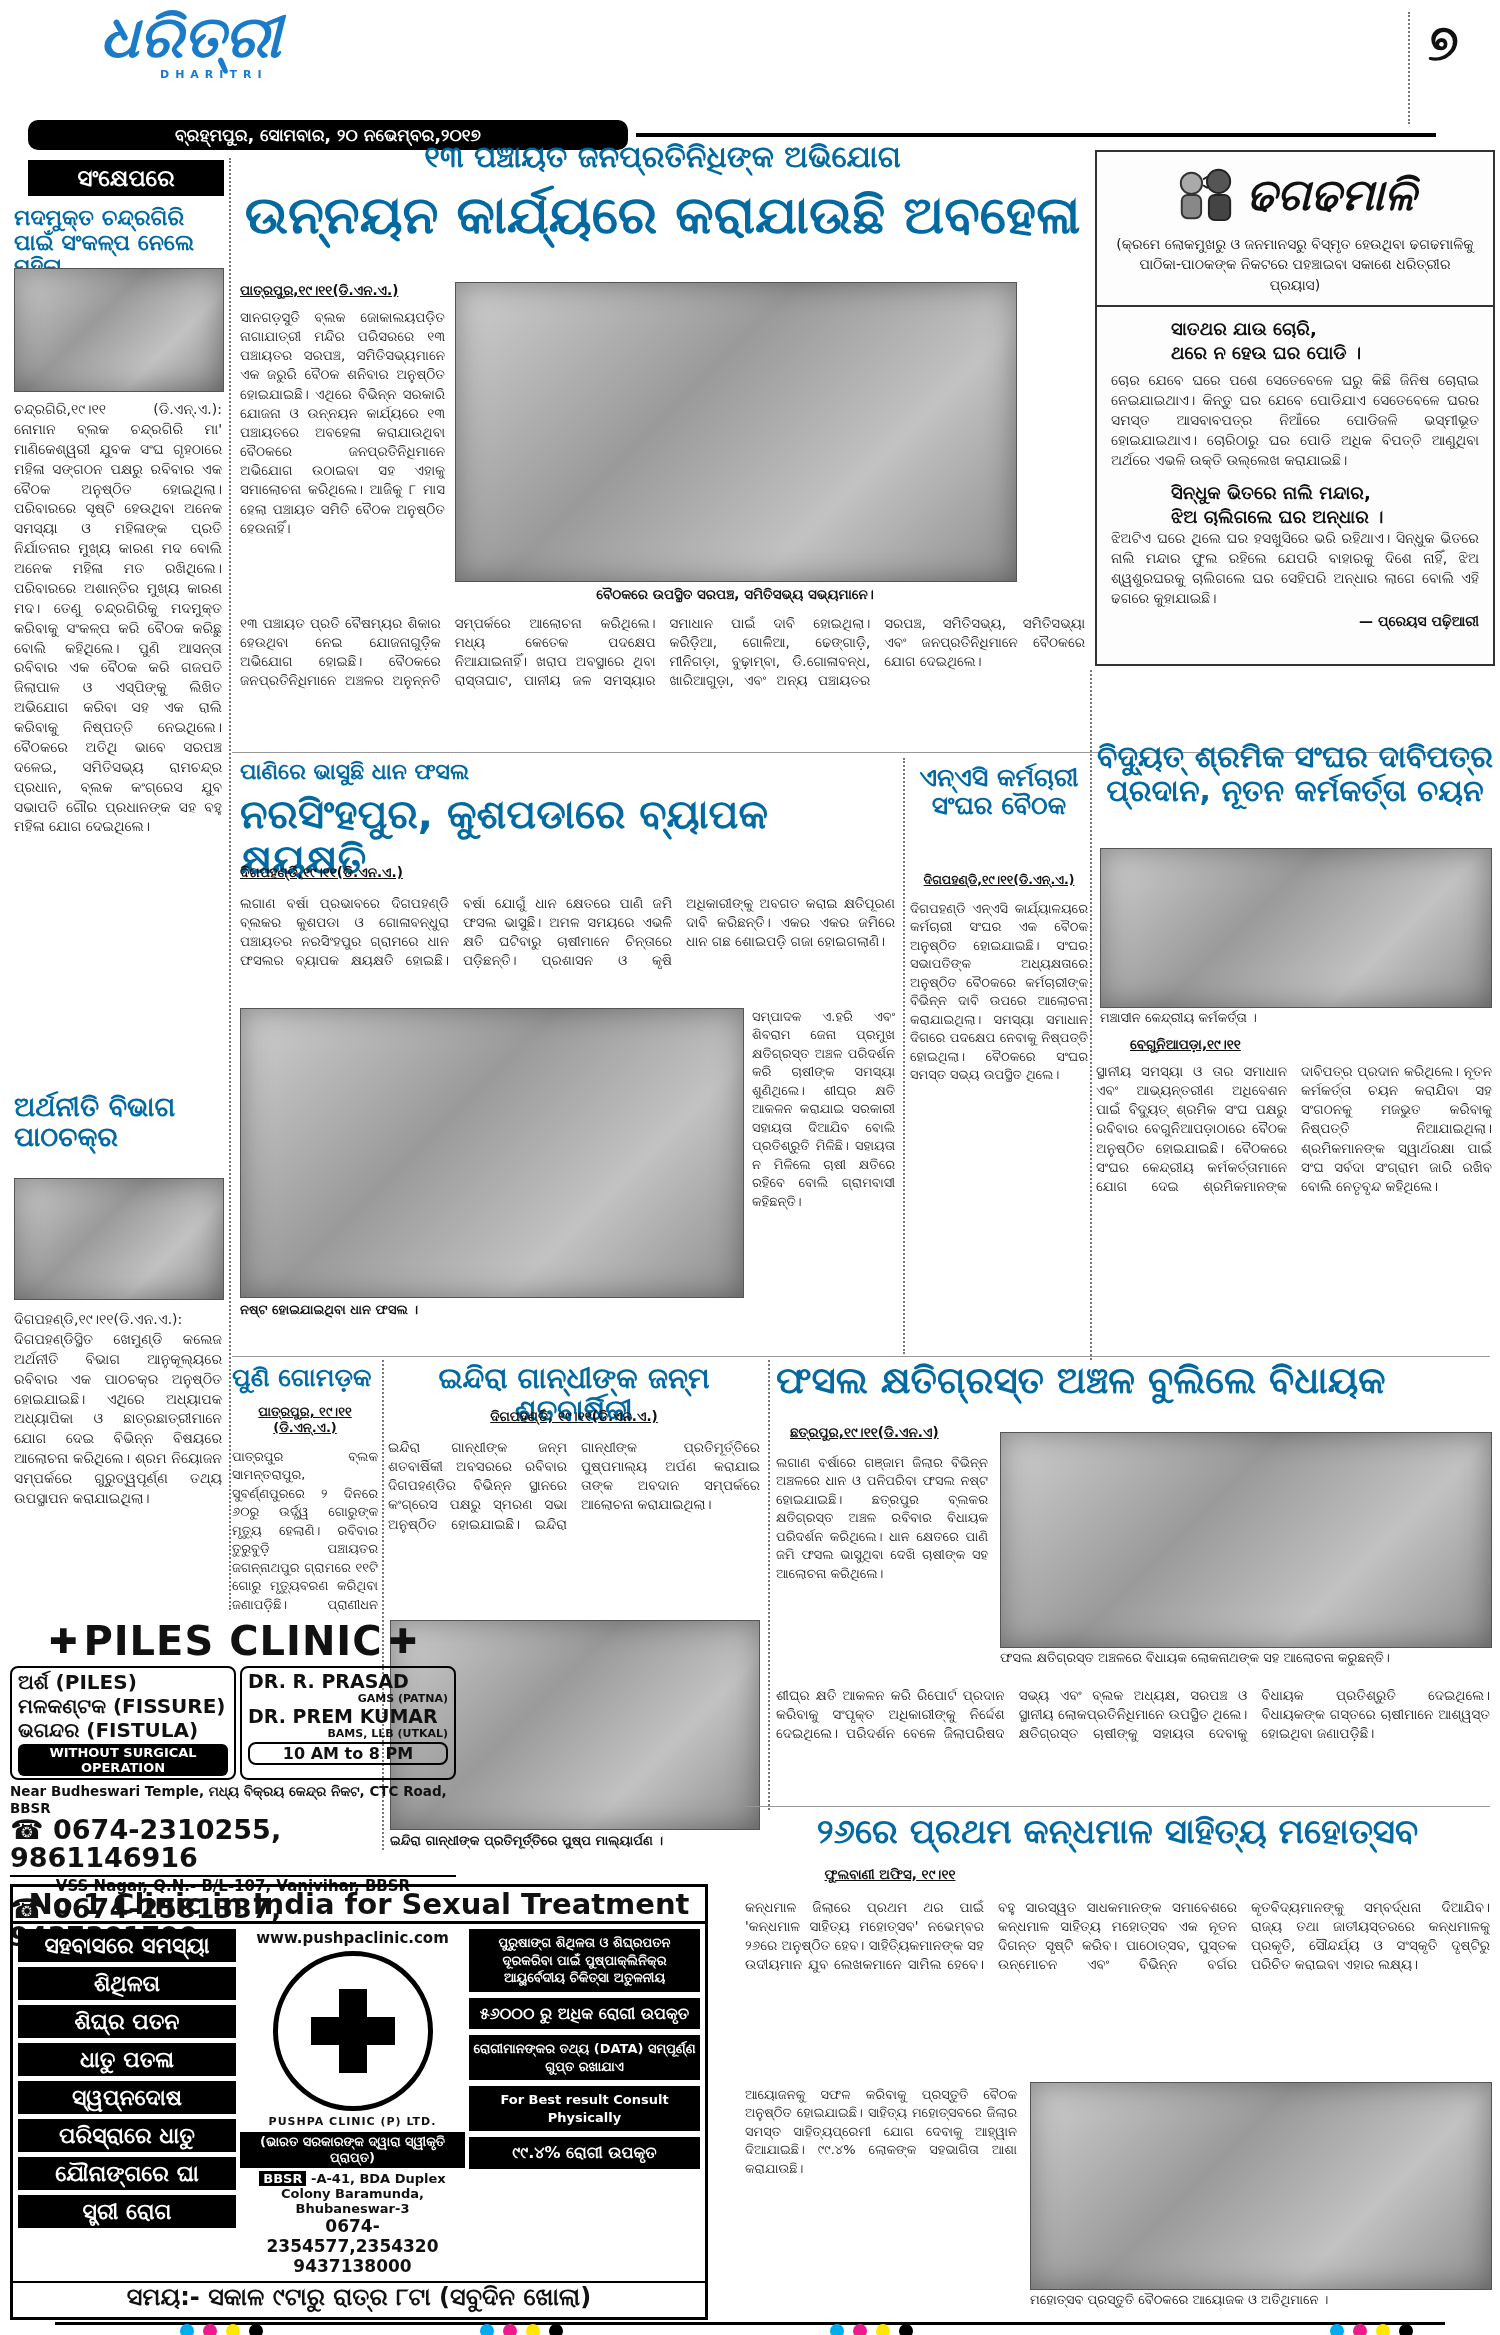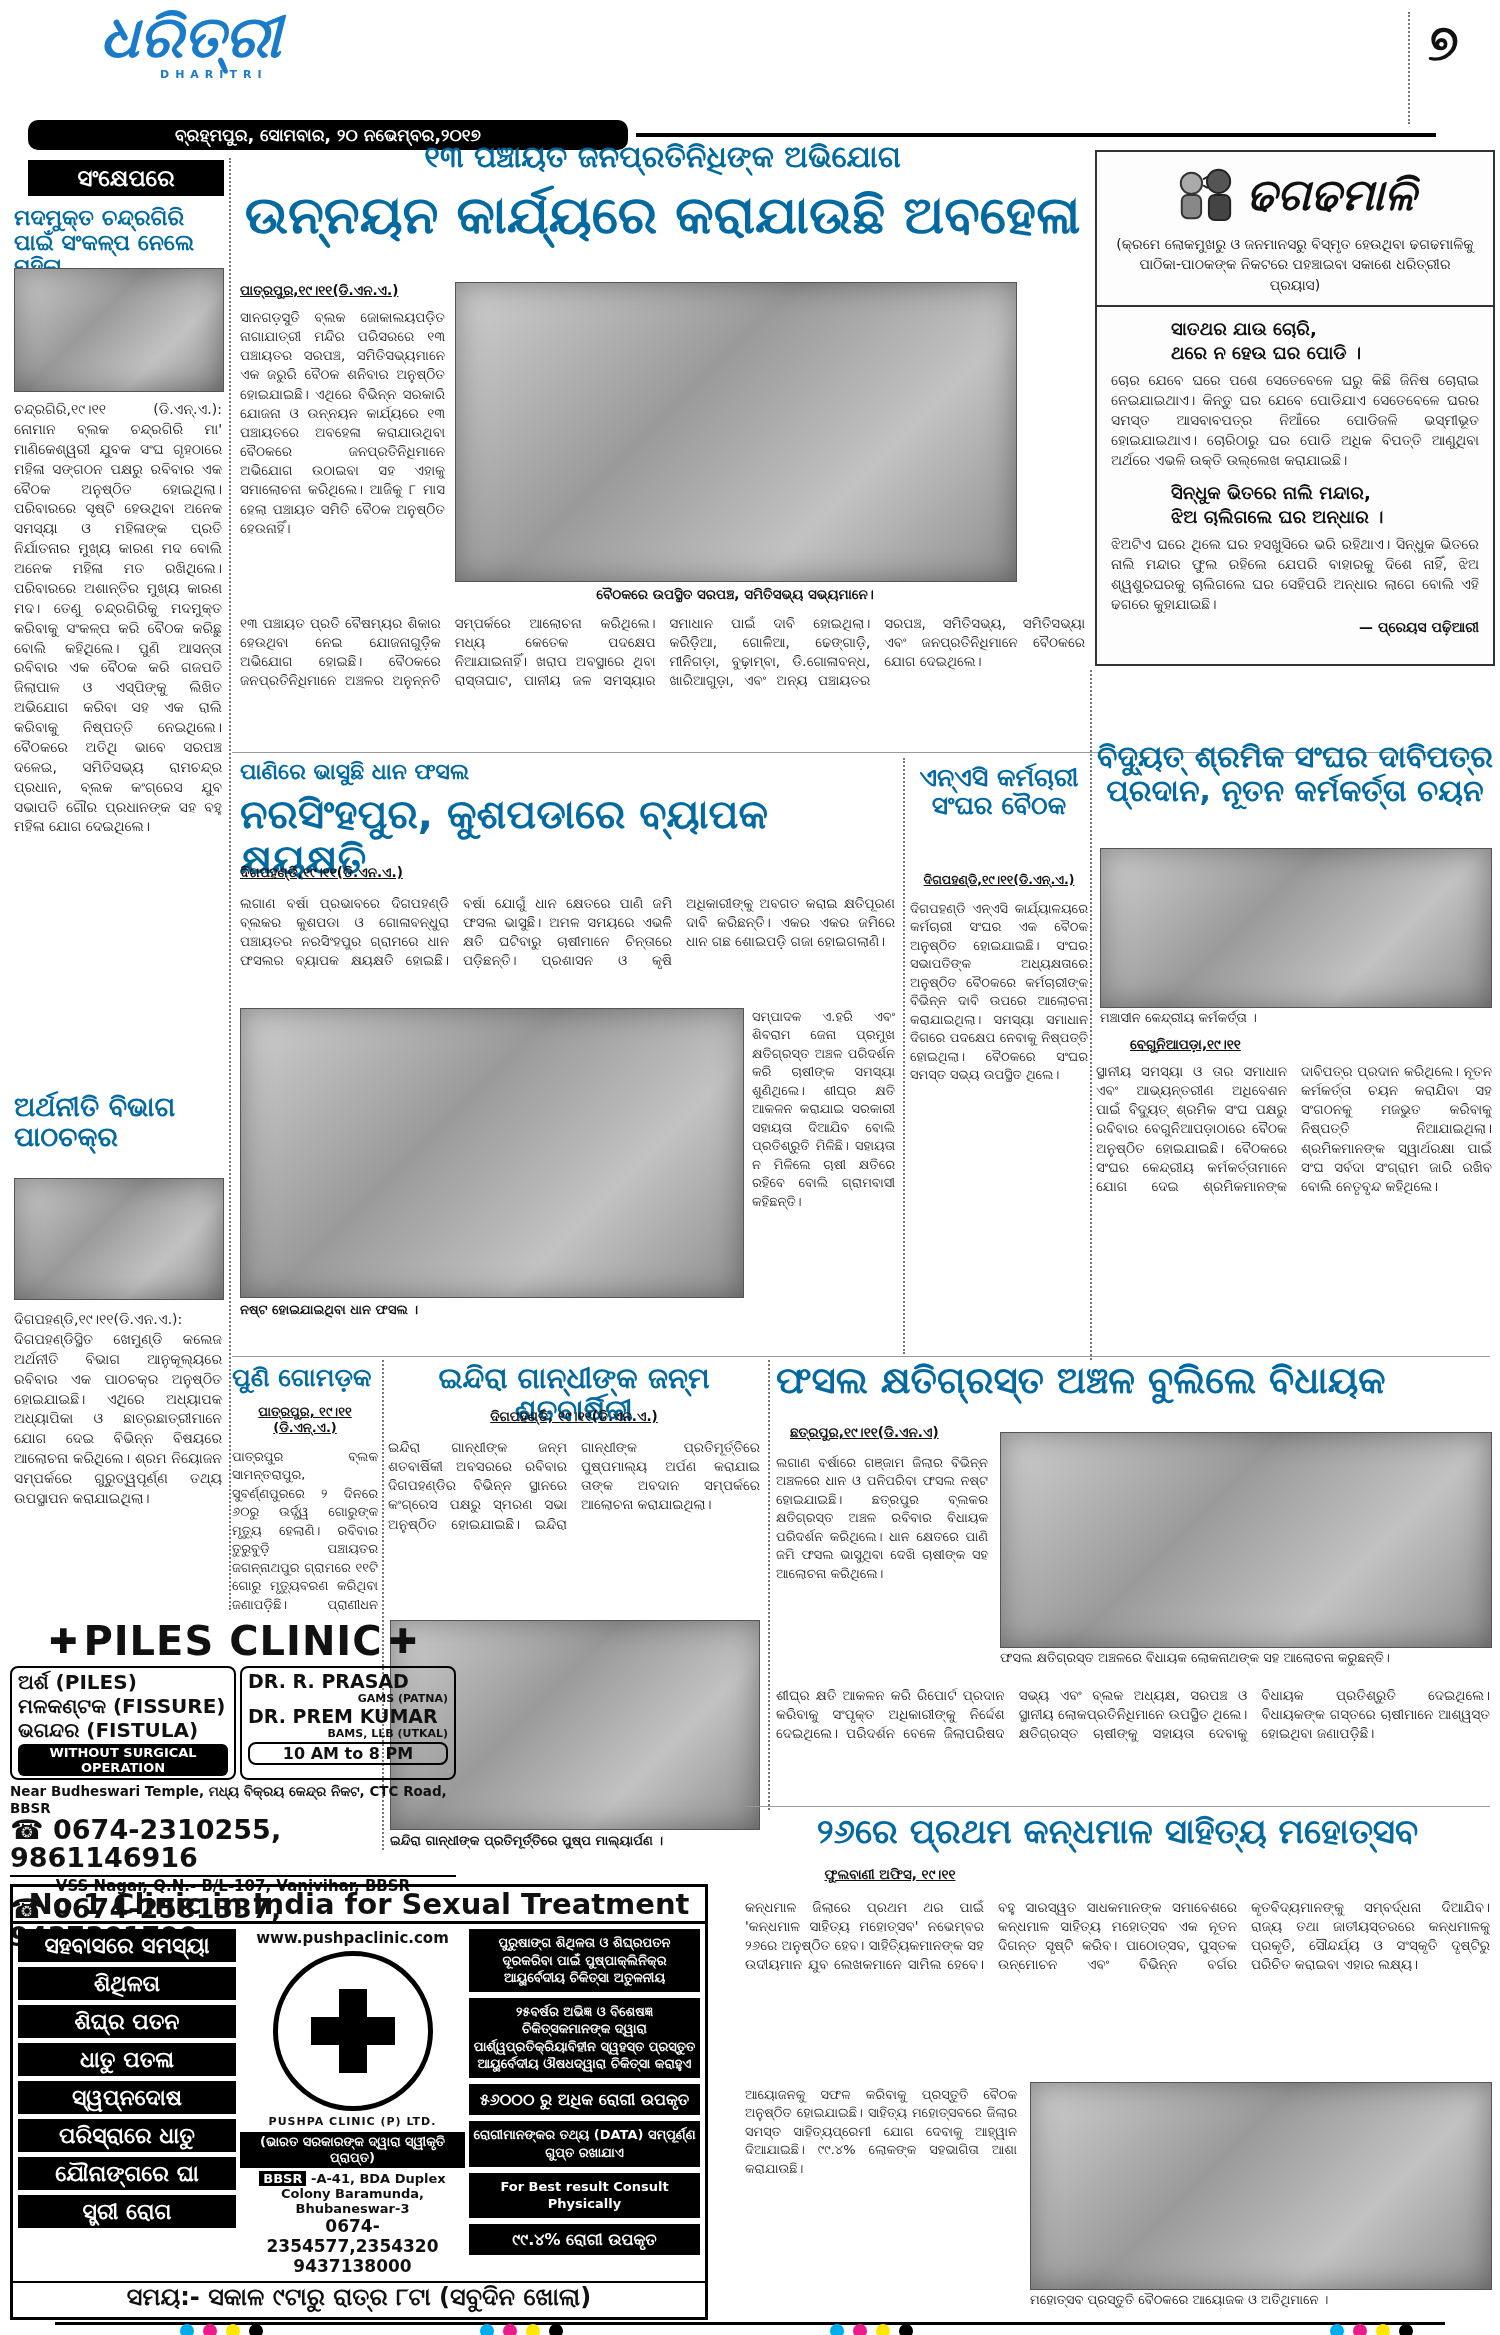--- a/index.html
+++ b/index.html
@@ -90,21 +90,21 @@
       </span>
       <span style="font-size:44px;font-weight:bold;font-style:italic;">ଢଗଢମାଳି</span>
     </div>
     <div class="center" style="font-size:14px;padding:6px 18px 10px 18px;line-height:1.45;">(କ୍ରମେ ଲୋକମୁଖରୁ ଓ ଜନମାନସରୁ ବିସ୍ମୃତ ହେଉଥିବା ଢଗଢମାଳିକୁ ପାଠିକା-ପାଠକଙ୍କ ନିକଟରେ ପହଞ୍ଚାଇବା ସକାଶେ ଧରିତ୍ରୀର ପ୍ରୟାସ)</div>
     <div class="dhaga-inner" style="padding:10px 14px 6px 14px;">
       <div class="verse" style="margin-left:60px;">ସାତଥର ଯାଉ ଚୋରି,</div>
       <div class="verse" style="margin-left:60px;">ଥରେ ନ ହେଉ ଘର ପୋଡି ।</div>
       <div class="body-text" style="font-size:14px;margin-top:6px;">ଚୋର ଯେବେ ଘରେ ପଶେ ସେତେବେଳେ ଘରୁ କିଛି ଜିନିଷ ଚୋରାଇ ନେଇଯାଇଥାଏ। କିନ୍ତୁ ଘର ଯେବେ ପୋଡିଯାଏ ସେତେବେଳେ ଘରର ସମସ୍ତ ଆସବାବପତ୍ର ନିଆଁରେ ପୋଡିଜଳି ଭସ୍ମୀଭୂତ ହୋଇଯାଇଥାଏ। ଚୋରିଠାରୁ ଘର ପୋଡି ଅଧିକ ବିପତ୍ତି ଆଣୁଥିବା ଅର୍ଥରେ ଏଭଳି ଉକ୍ତି ଉଲ୍ଲେଖ କରାଯାଇଛି।</div>
       <div class="verse" style="margin-left:60px;margin-top:10px;">ସିନ୍ଧୁକ ଭିତରେ ନାଲି ମନ୍ଦାର,</div>
       <div class="verse" style="margin-left:60px;">ଝିଅ ଚାଲିଗଲେ ଘର ଅନ୍ଧାର ।</div>
-      <div class="body-text" style="font-size:14px;margin-top:6px;">ଝିଅଟିଏ ଘରେ ଥିଲେ ଘର ହସଖୁସିରେ ଭରି ରହିଥାଏ। ସିନ୍ଧୁକ ଭିତରେ ନାଲି ମନ୍ଦାର ଫୁଲ ରହିଲେ ଯେପରି ବାହାରକୁ ଦିଶେ ନାହିଁ, ଝିଅ ଶ୍ୱଶୁରଘରକୁ ଚାଲିଗଲେ ଘର ସେହିପରି ଅନ୍ଧାର ଲାଗେ ବୋଲି ଏହି ଢଗରେ କୁହାଯାଇଛି।</div>
+      <div class="body-text" style="font-size:14px;">ଝିଅଟିଏ ଘରେ ଥିଲେ ଘର ହସଖୁସିରେ ଭରି ରହିଥାଏ। ସିନ୍ଧୁକ ଭିତରେ ନାଲି ମନ୍ଦାର ଫୁଲ ରହିଲେ ଯେପରି ବାହାରକୁ ଦିଶେ ନାହିଁ, ଝିଅ ଶ୍ୱଶୁରଘରକୁ ଚାଲିଗଲେ ଘର ସେହିପରି ଅନ୍ଧାର ଲାଗେ ବୋଲି ଏହି ଢଗରେ କୁହାଯାଇଛି।</div>
       <div class="bold" style="font-size:14px;text-align:right;margin-top:4px;">— ପ୍ରେୟସ ପଢ଼ିଆରୀ</div>
     </div>
   </div>
 
   <div class="abs" style="left:232px;top:752px;width:1258px;height:1px;background:#999;"></div>
 
   <div class="abs headline" style="left:240px;top:760px;width:600px;font-size:22px;">ପାଣିରେ ଭାସୁଛି ଧାନ ଫସଲ</div>
   <div class="abs headline" style="left:240px;top:792px;width:650px;font-size:40px;">ନରସିଂହପୁର, କୁଶପଡାରେ ବ୍ୟାପକ କ୍ଷୟକ୍ଷତି</div>
   <div class="abs byline" style="left:240px;top:864px;width:230px;">ଦିଗପହଣ୍ଡି,୧୯।୧୧(ଡି.ଏନ.ଏ.)</div>
   <div class="abs body-text cols3" style="left:240px;top:894px;width:655px;height:108px;">ଲଗାଣ ବର୍ଷା ପ୍ରଭାବରେ ଦିଗପହଣ୍ଡି ବ୍ଲକର କୁଶପଡା ଓ ଗୋଳାବନ୍ଧୁରା ପଞ୍ଚାୟତର ନରସିଂହପୁର ଗ୍ରାମରେ ଧାନ ଫସଲର ବ୍ୟାପକ କ୍ଷୟକ୍ଷତି ହୋଇଛି। ବର୍ଷା ଯୋଗୁଁ ଧାନ କ୍ଷେତରେ ପାଣି ଜମି ଫସଲ ଭାସୁଛି। ଅମଳ ସମୟରେ ଏଭଳି କ୍ଷତି ଘଟିବାରୁ ଚାଷୀମାନେ ଚିନ୍ତାରେ ପଡ଼ିଛନ୍ତି। ପ୍ରଶାସନ ଓ କୃଷି ଅଧିକାରୀଙ୍କୁ ଅବଗତ କରାଇ କ୍ଷତିପୂରଣ ଦାବି କରିଛନ୍ତି। ଏକର ଏକର ଜମିରେ ଧାନ ଗଛ ଶୋଇପଡ଼ି ଗଜା ହୋଇଗଲାଣି।</div>
@@ -204,21 +204,20 @@
         <div class="inv bold" style="font-size:13px;margin-top:4px;padding:2px;">(ଭାରତ ସରକାରଙ୍କ ଦ୍ୱାରା ସ୍ୱୀକୃତି ପ୍ରାପ୍ତ)</div>
         <div style="font-size:13px;font-weight:bold;margin-top:3px;">
           <span class="inv" style="padding:0 4px;">BBSR</span>
           <span>-A-41, BDA Duplex Colony Baramunda, Bhubaneswar-3</span>
         </div>
         <div class="bold" style="font-size:17px;">0674-2354577,2354320  9437138000</div>
       </div>
 
       <div style="flex:1;">
         <div class="pushpa-right">ପୁରୁଷାଙ୍ଗ ଶିଥିଳତା ଓ ଶିଘ୍ରପତନ ଦୂରକରିବା ପାଇଁ ପୁଷ୍ପାକ୍ଲିନିକ୍‌ର ଆୟୁର୍ବେଦୀୟ ଚିକିତ୍ସା ଅତୁଳନୀୟ</div>
-        <div class="pushpa-right">୨୫ବର୍ଷର ଅଭିଜ୍ଞ ଓ ବିଶେଷଜ୍ଞ ଚିକିତ୍ସକମାନଙ୍କ ଦ୍ୱାରା ପାର୍ଶ୍ୱପ୍ରତିକ୍ରିୟାବିହୀନ ସ୍ୱହସ୍ତ ପ୍ରସ୍ତୁତ ଆୟୁର୍ବେଦୀୟ ଔଷଧଦ୍ୱାରା ଚିକିତ୍ସା କରାହୁଏ</div>
         <div class="pushpa-right" style="font-size:16px;">୫୬୦୦୦ ରୁ ଅଧିକ ରୋଗୀ ଉପକୃତ</div>
         <div class="pushpa-right">ରୋଗୀମାନଙ୍କର ତଥ୍ୟ (DATA) ସମ୍ପୂର୍ଣ୍ଣ ଗୁପ୍ତ ରଖାଯାଏ</div>
         <div class="pushpa-right">For Best result Consult Physically</div>
         <div class="pushpa-right" style="font-size:16px;margin-bottom:0;">୯୯.୪% ରୋଗୀ ଉପକୃତ</div>
       </div>
     </div>
     <div class="bold" style="font-size:24px;text-align:center;border-top:2px solid #000;">ସମୟ:- ସକାଳ ୯ଟାରୁ ରାତ୍ର ୮ଟା  (ସବୁଦିନ ଖୋଲା)</div>
 
   </div>
 

